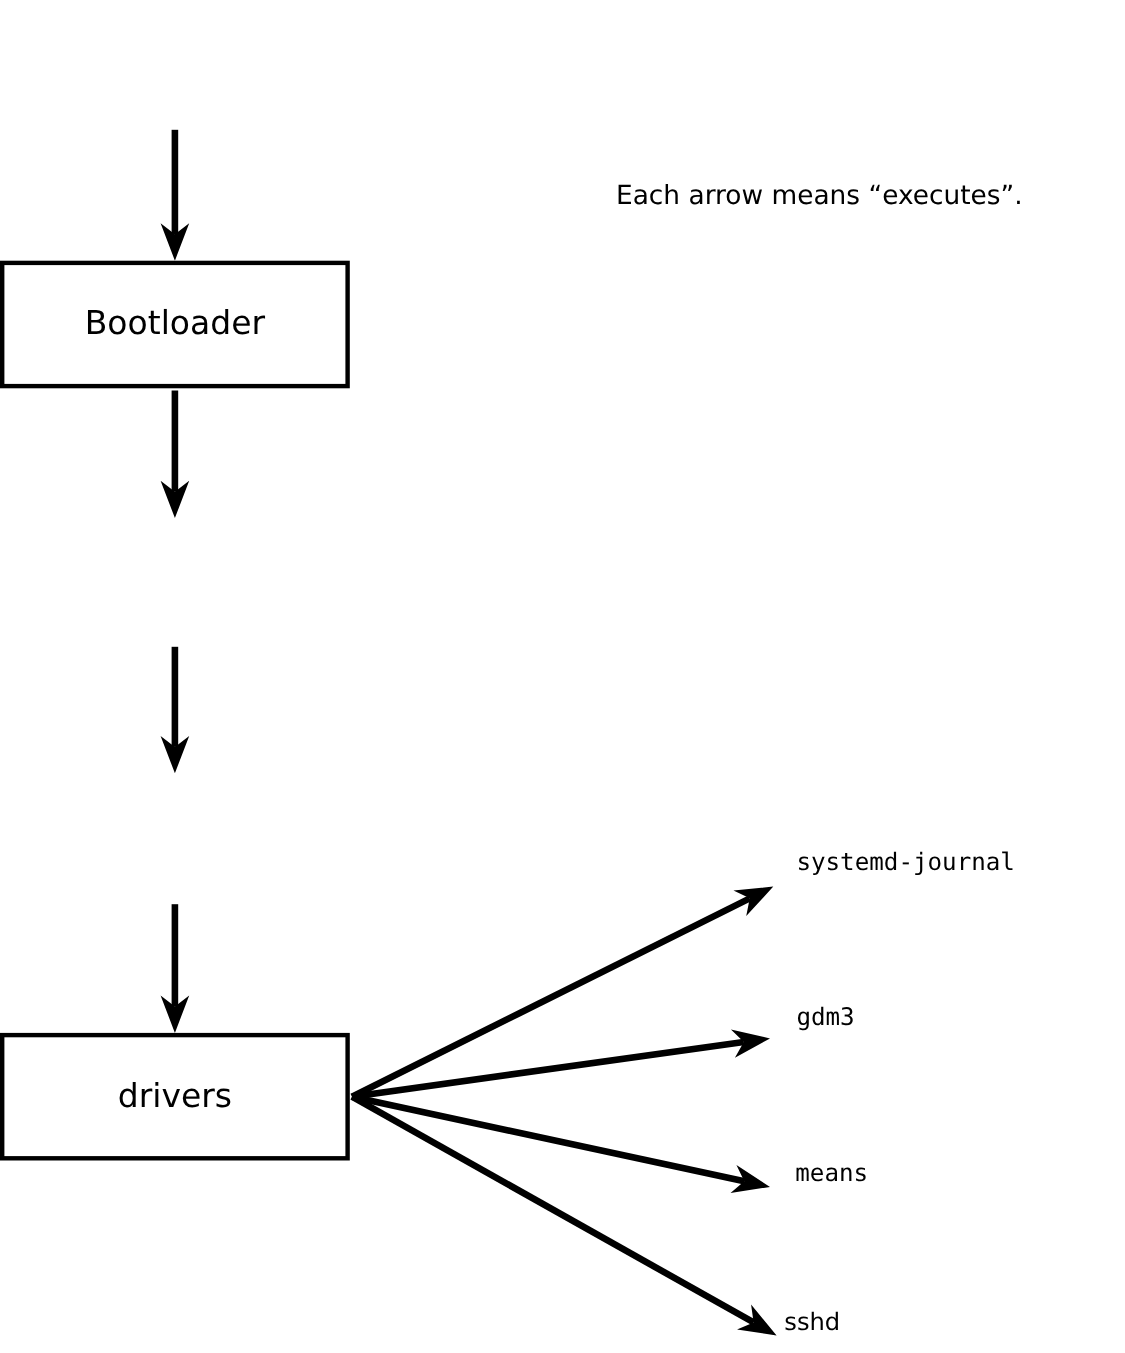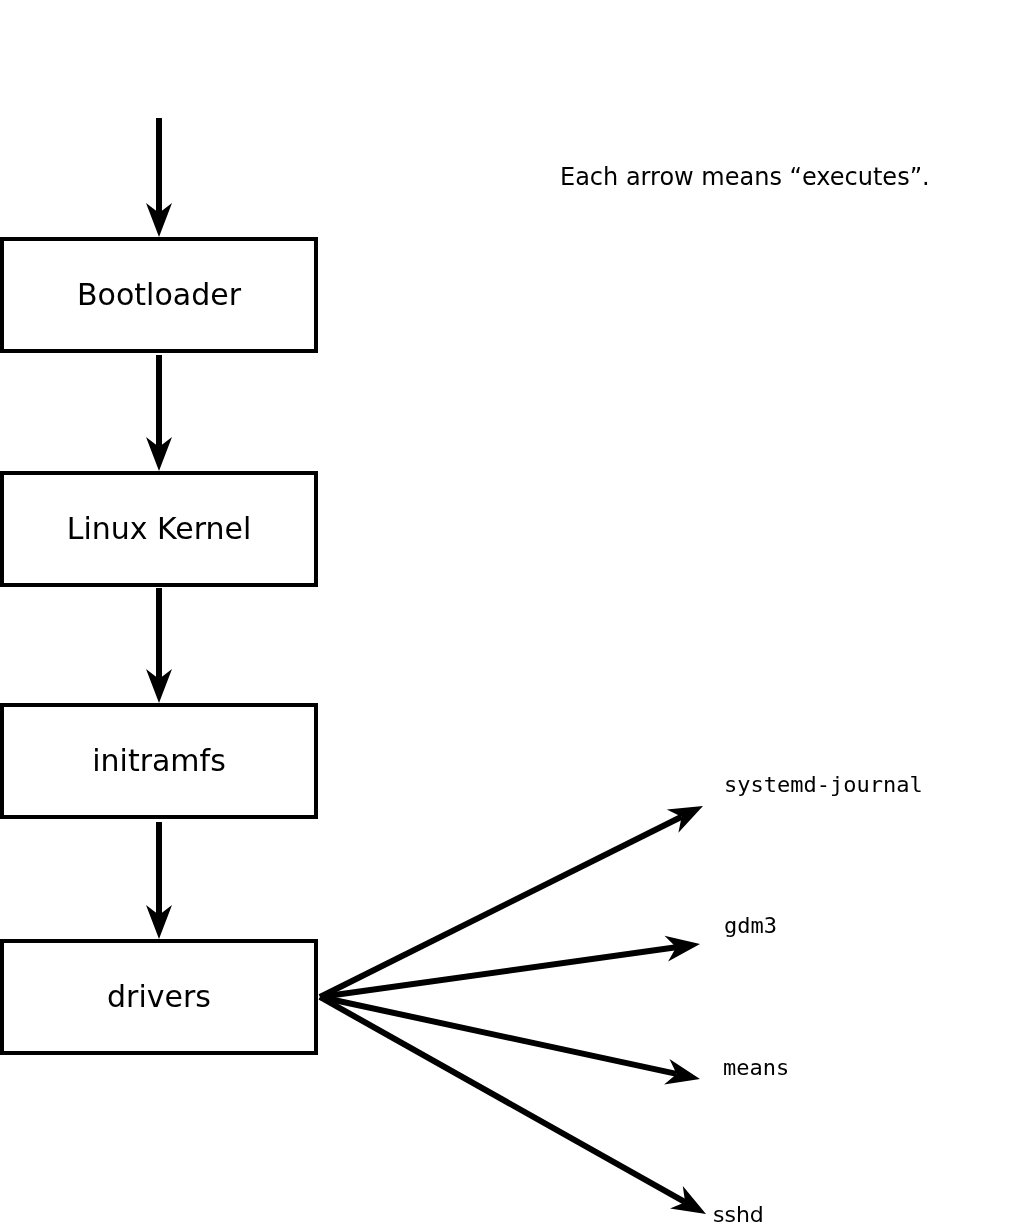--- a/index.html
+++ b/index.html
@@ -42,21 +42,20 @@
   }
   .target-label {
     position: absolute;
     font-family: "DejaVu Sans Mono", monospace;
     font-size: 22px;
     line-height: 1;
     white-space: nowrap;
   }
   .target-label.sans {
     font-family: "DejaVu Sans", sans-serif;
-    margin-top: 12px;
   }
   .annotation {
     position: absolute;
     left: 560px;
     top: 164px;
     font-size: 24px;
     line-height: 1.1;
     white-space: nowrap;
   }
   svg line {
@@ -106,26 +105,20 @@
     </g>
     <g>
       <line x1="320" y1="997" x2="685.1" y2="1202.2"></line>
       <polygon points="706,1214 670.0,1208.6 685.1,1202.2 682.8,1186.0"></polygon>
     </g>
   </svg>
 
   <div class="node-box" style="top:237px;">
     <span class="node-label">Bootloader</span>
   </div>
-  <div class="node-box" style="top:471px;">
-    <span class="node-label">Linux Kernel</span>
-  </div>
-  <div class="node-box" style="top:703px;">
-    <span class="node-label">initramfs</span>
-  </div>
   <div class="node-box" style="top:939px;">
     <span class="node-label">drivers</span>
   </div>
 
   <span class="target-label" style="left:724px; top:774px;">systemd-journal</span>
   <span class="target-label" style="left:724px; top:915px;">gdm3</span>
   <span class="target-label" style="left:723px; top:1057px;">means</span>
   <span class="target-label sans" style="left:713px; top:1192px;">sshd</span>
 
   <span class="annotation">Each arrow means “executes”.</span>

